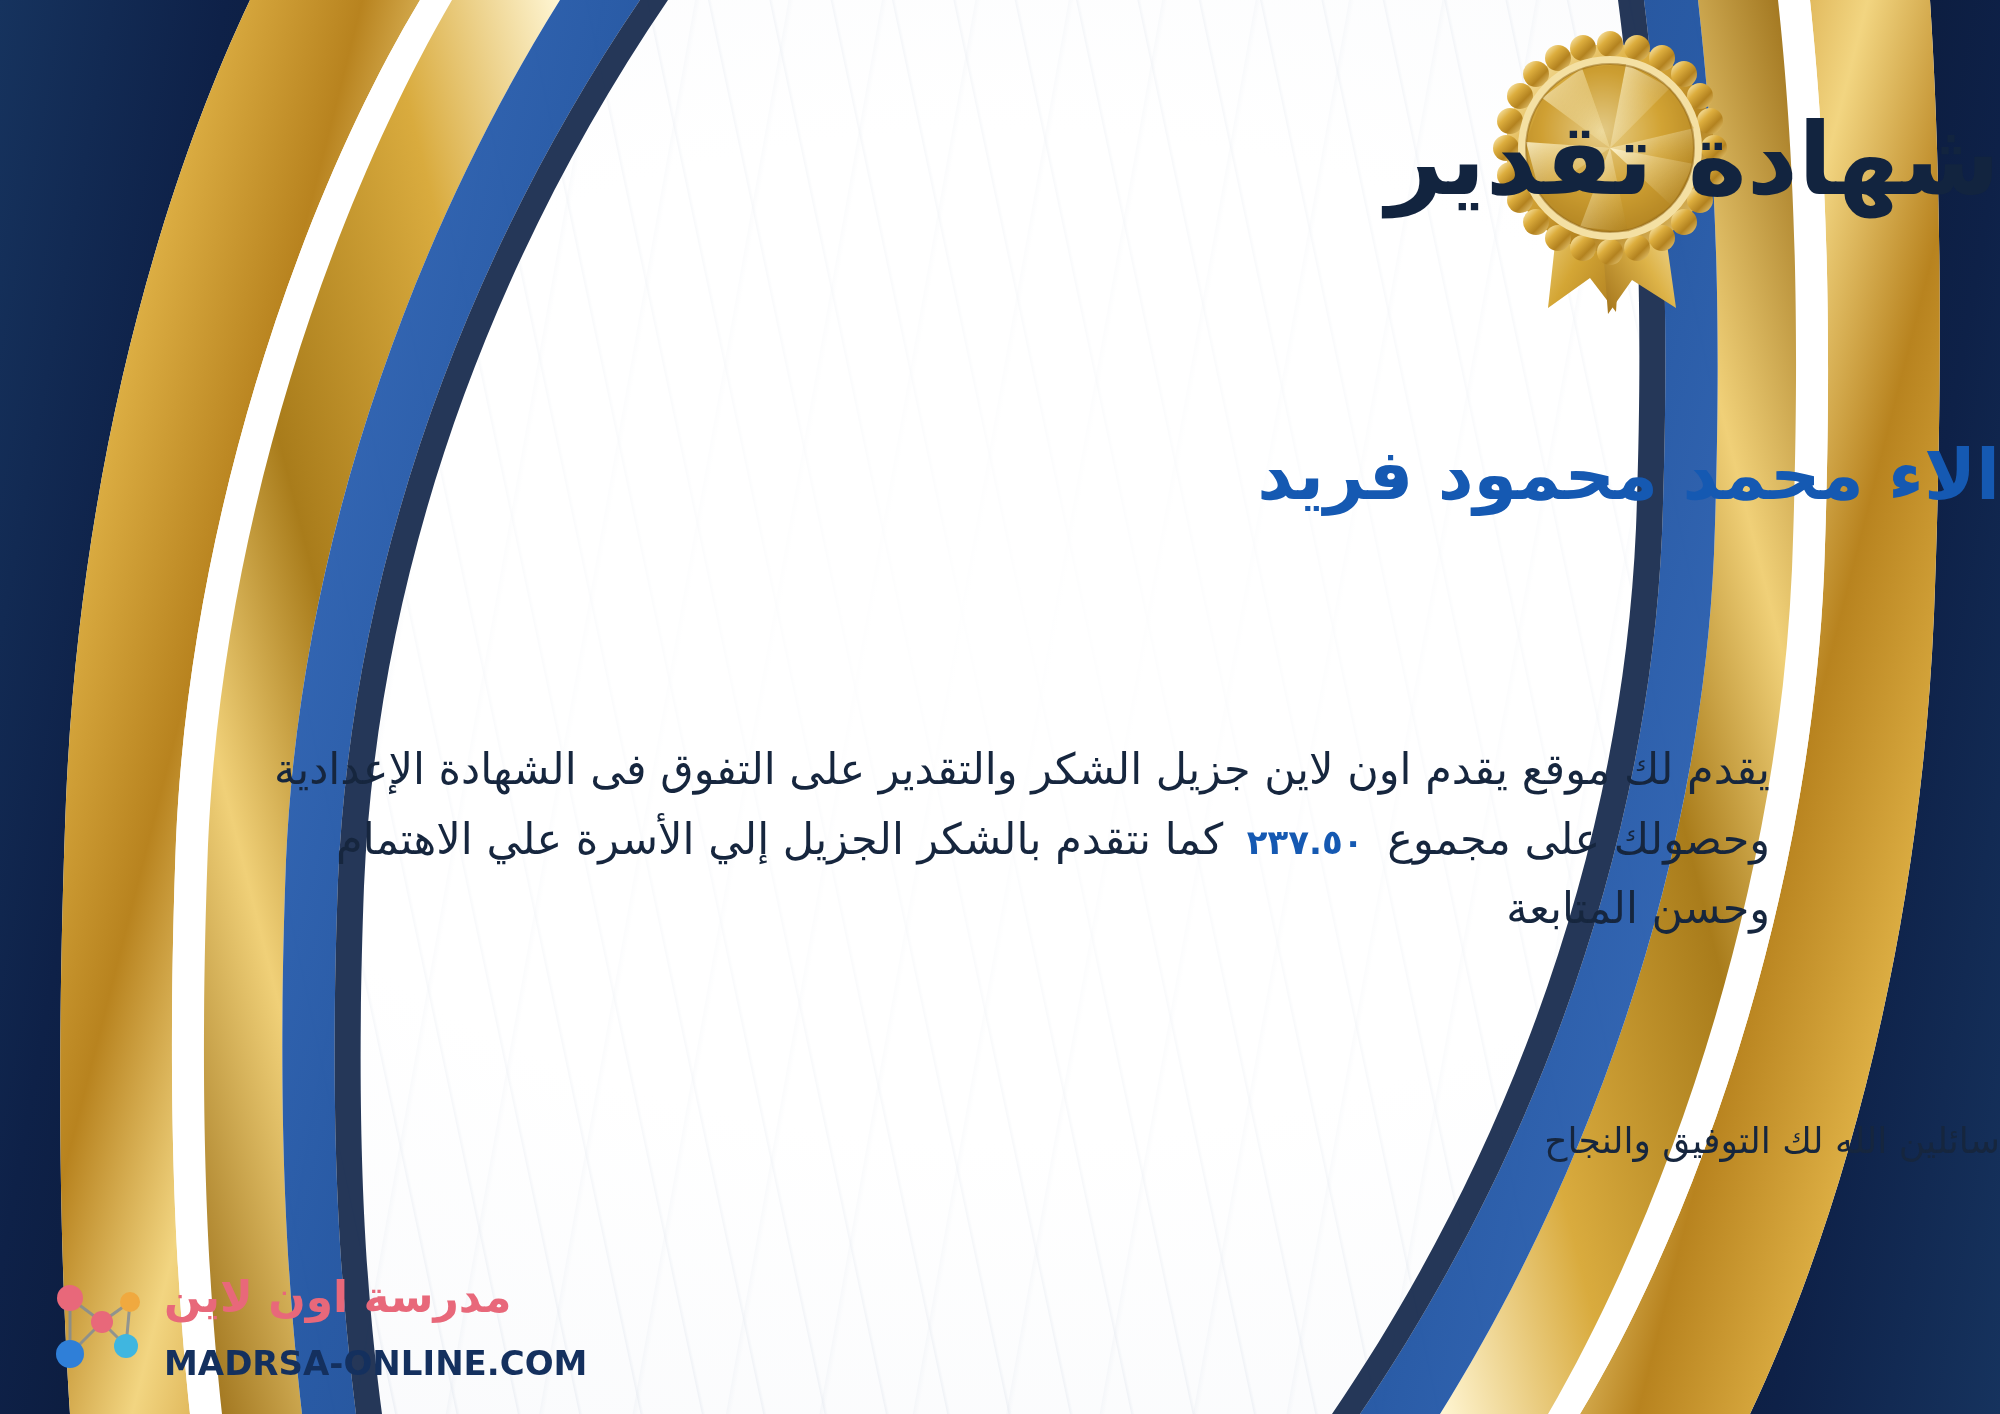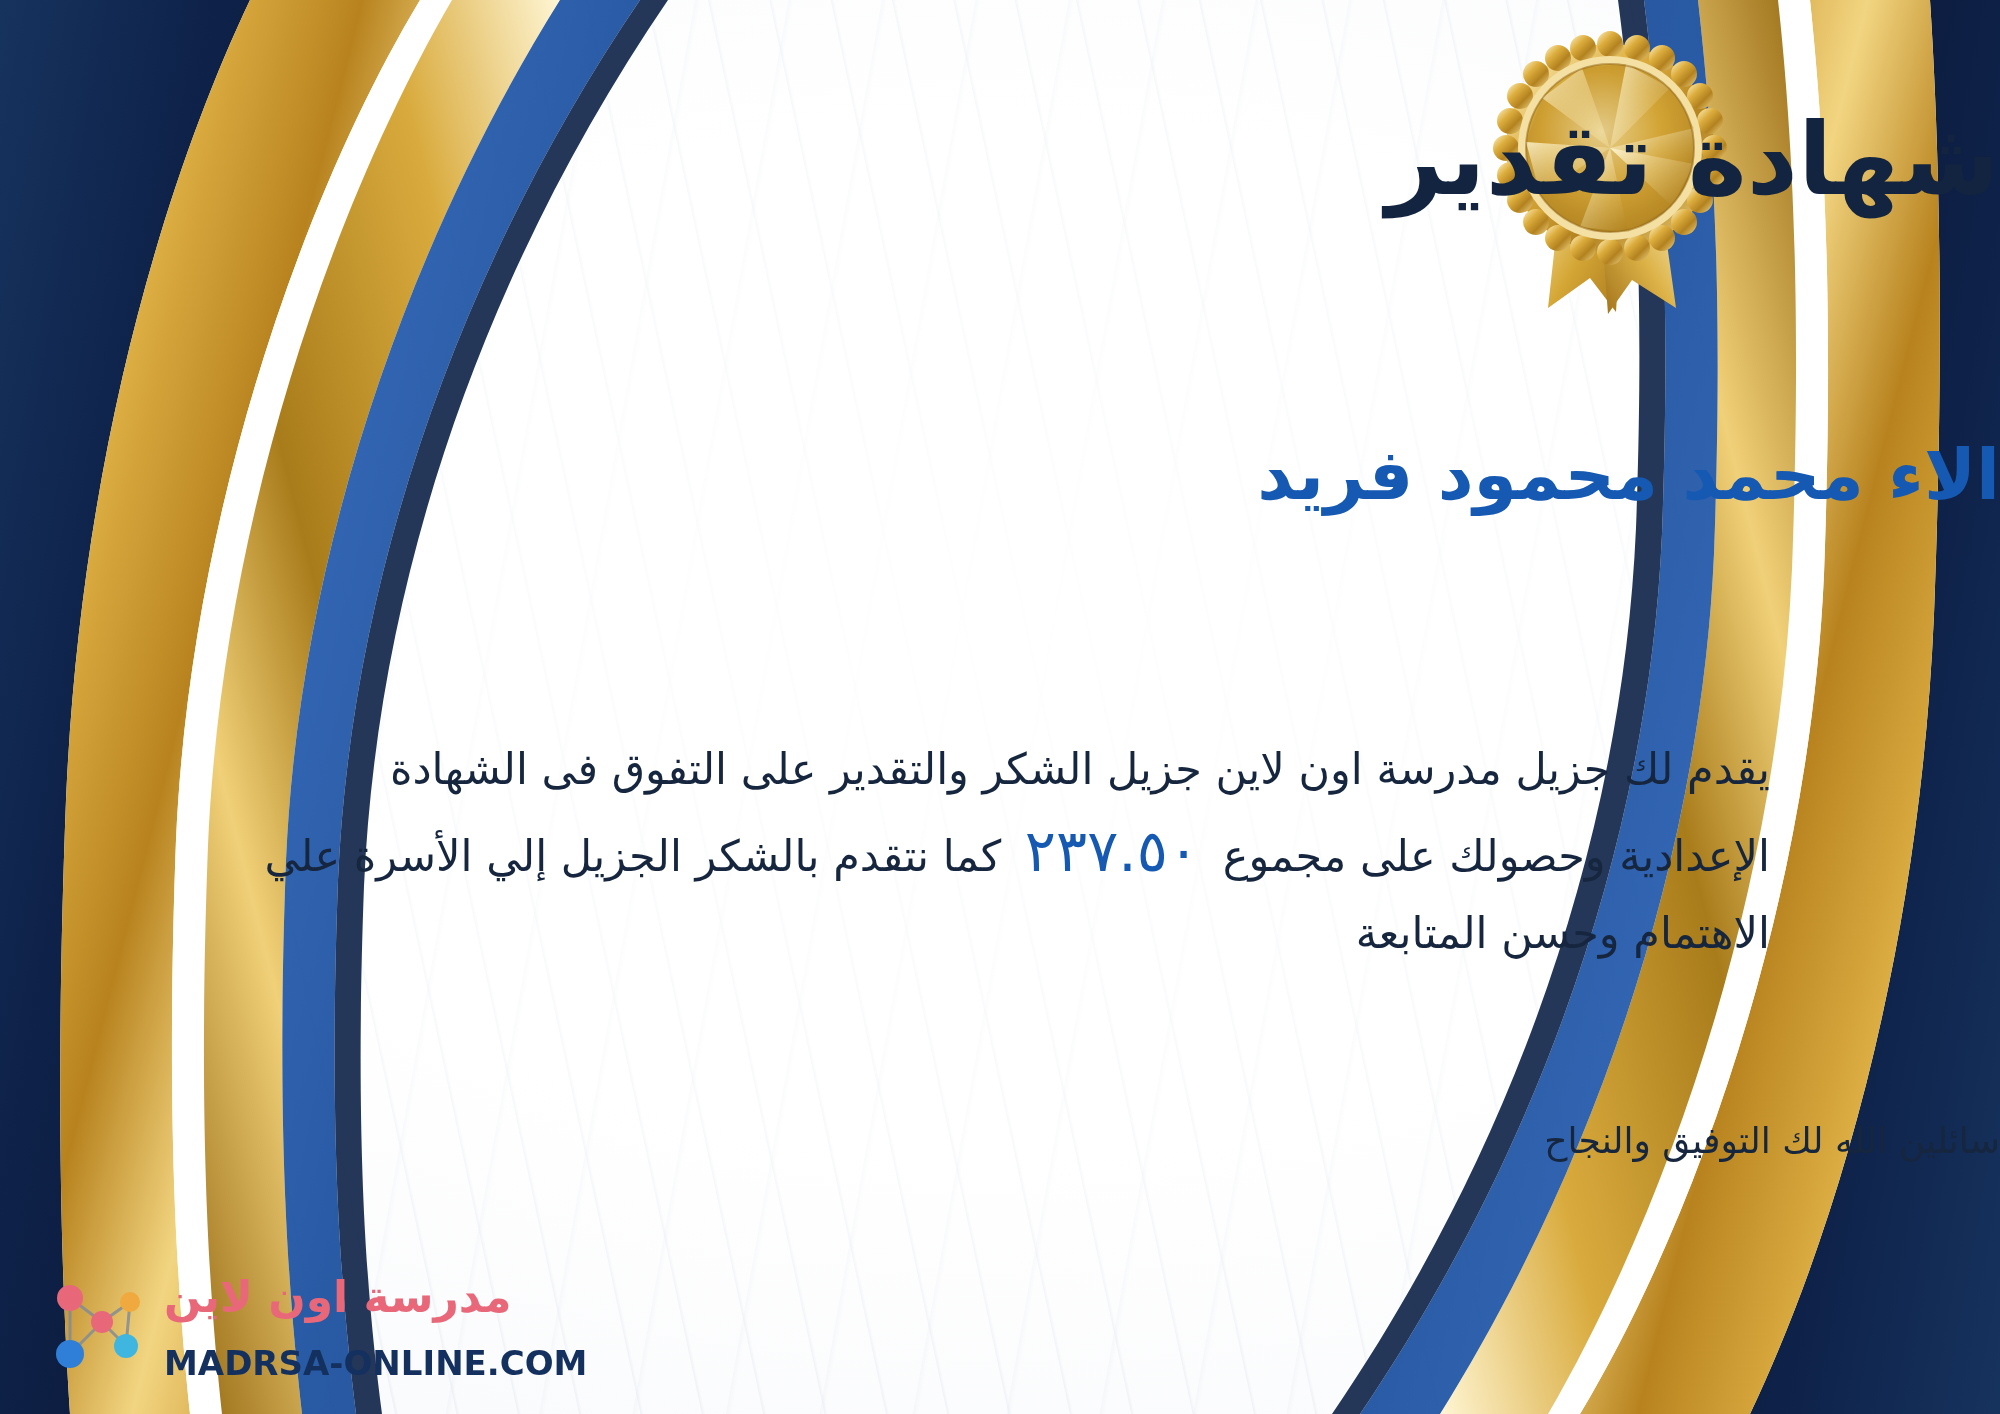--- a/index.html
+++ b/index.html
@@ -107,22 +107,22 @@
     top: 735px;
     left: 230px;
     right: 230px;
     font-size: 43px;
     font-weight: 500;
     color: #16263e;
     line-height: 1.62;
   }
   .score {
     color: #1559b2;
-    font-weight: 400;
-    font-size: 58px;
+    font-weight: 700;
+    font-size: 34px;
     padding: 0 10px;
   }
 
   .closing-text {
     position: absolute;
     top: 1120px;
     left: 8px;
     right: 0;
     font-size: 36px;
     font-weight: 500;
@@ -322,21 +322,21 @@
     </g>
   </svg>
 
   <div class="content">
 
     <div class="cert-title">شهادة تقدير</div>
 
     <div class="student-name">الاء محمد محمود فريد</div>
 
     <div class="body-text">
-      <span>يقدم لك جزيل مدرسة اون لاين جزيل الشكر  والتقدير على التفوق فى الشهادة الإعدادية وحصولك على مجموع</span>
+      <span>يقدم لك موقع يقدم اون لاين جزيل الشكر  والتقدير على التفوق فى الشهادة الإعدادية وحصولك على مجموع</span>
       <span class="score">٢٣٧.٥٠</span>
       <span>كما نتقدم  بالشكر الجزيل إلي الأسرة علي الاهتمام وحسن المتابعة</span>
     </div>
 
     <div class="closing-text">سائلين الله لك التوفيق  والنجاح</div>
   </div>
 
   <div class="brand">
     <div class="brand-text">
       <div class="brand-ar">مدرسة اون لاين</div>

